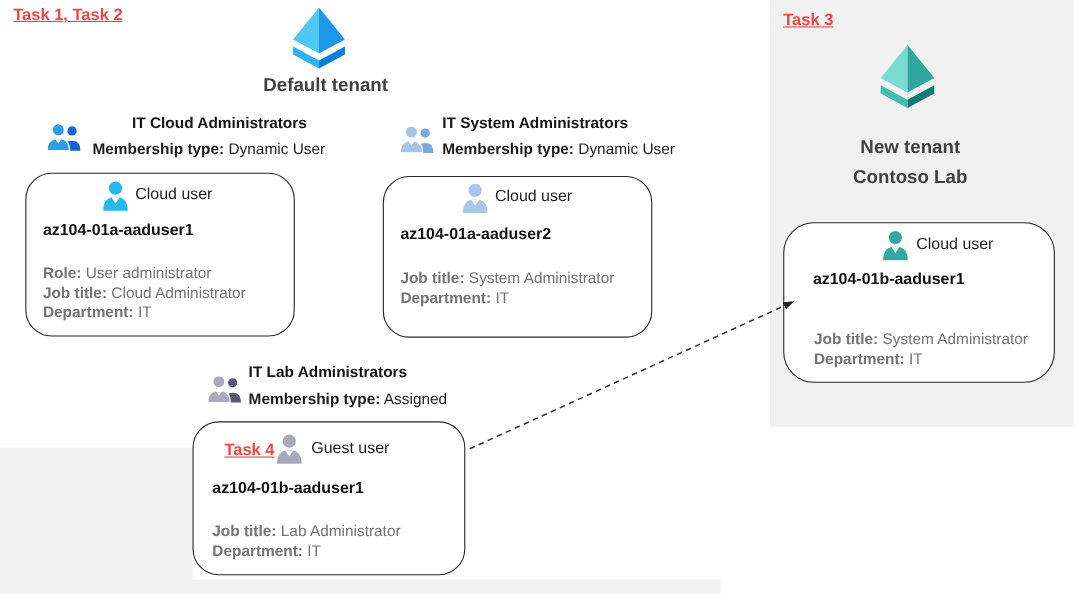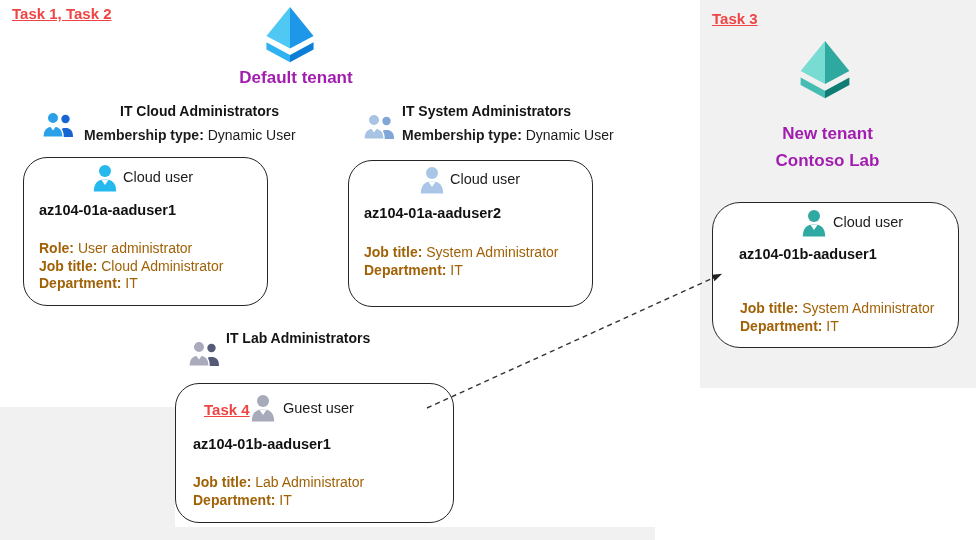--- a/index.html
+++ b/index.html
@@ -3,30 +3,30 @@
 <meta charset="utf-8">
 <style>
   html,body{margin:0;padding:0;background:#fff;}
   #stage{
     position:relative;width:978px;height:540px;background:#ffffff;
     font-family:"Liberation Sans",sans-serif;color:#1c1c1c;overflow:hidden;
   }
   .abs{position:absolute;}
   .nowrap{white-space:nowrap;}
   .task-label{font-weight:bold;font-size:15px;color:#ef4444;text-decoration:underline;}
-  .tenant-title{font-weight:bold;font-size:17px;color:#a21caf;text-align:center;}
+  .tenant-title{font-weight:bold;font-size:17px;color:#404040;text-align:center;}
   .group-title{font-weight:bold;font-size:14px;color:#141414;}
   .line14{font-size:14px;color:#1c1c1c;}
   .b{font-weight:bold;}
   .card{
     position:absolute;background:#ffffff;border:1.5px solid #262626;
     border-radius:24px;box-sizing:border-box;
   }
   .user-name{font-weight:bold;font-size:14.5px;color:#111;}
-  .detail{font-size:14px;line-height:17.5px;color:#a16207;}
+  .detail{font-size:14px;line-height:17.5px;color:#737373;}
   .gray-bg{position:absolute;background:#f1f1f2;}
   svg{display:block;}
 </style>
 </head>
 <body>
 
 <div id="stage">
 
   <div class="gray-bg" style="left:0;top:407px;width:175px;height:133px;"></div>
   <div class="gray-bg" style="left:0;top:527px;width:655px;height:13px;"></div>
@@ -122,22 +122,26 @@
         <path d="M16,26 C16,19.5 18.8,17 23.5,17 C28.2,17 31,19.5 31,26 Z"></path>
       </g>
       <g fill="#a9abbd" stroke="#ffffff" stroke-width="1.2">
         <circle cx="11" cy="7" r="5.6"></circle>
         <path d="M0.8,26 C0.8,18 4.6,14.8 11,14.8 C17.4,14.8 21.2,18 21.2,26 Z"></path>
       </g>
       <path d="M11,19.5 L7.8,15 L14.2,15 Z" fill="#ffffff"></path>
     </svg>
   </div>
   <div class="abs group-title nowrap" style="left:226px;top:330px;">IT Lab Administrators</div>
+  <div class="abs line14 nowrap" style="left:226px;top:354px;">
+    <span class="b">Membership type:</span>
+    <span>Assigned</span>
+  </div>
 
-  <div class="card" style="left:175px;top:383px;width:279px;height:140px;">
+  <div class="card" style="left:175px;top:383px;width:248px;height:140px;">
     <div class="abs task-label nowrap" style="left:28px;top:17px;">Task 4</div>
     <div class="abs" style="left:74px;top:10px;">
       <svg width="26" height="28" viewBox="0 0 26 28">
         <circle cx="13" cy="7" r="6" fill="#a7aab9"></circle>
         <path d="M1.8,27.6 C1.8,19 6,15.2 13,15.2 C20,15.2 24.2,19 24.2,27.6 Z" fill="#a7aab9"></path>
         <path d="M13,21 L9.2,15.4 L16.8,15.4 Z" fill="#ffffff"></path>
       </svg>
     </div>
     <div class="abs line14 nowrap" style="left:107px;top:16px;font-size:14.5px;">Guest user</div>
     <div class="abs user-name nowrap" style="left:17px;top:52px;">az104-01b-aaduser1</div>

